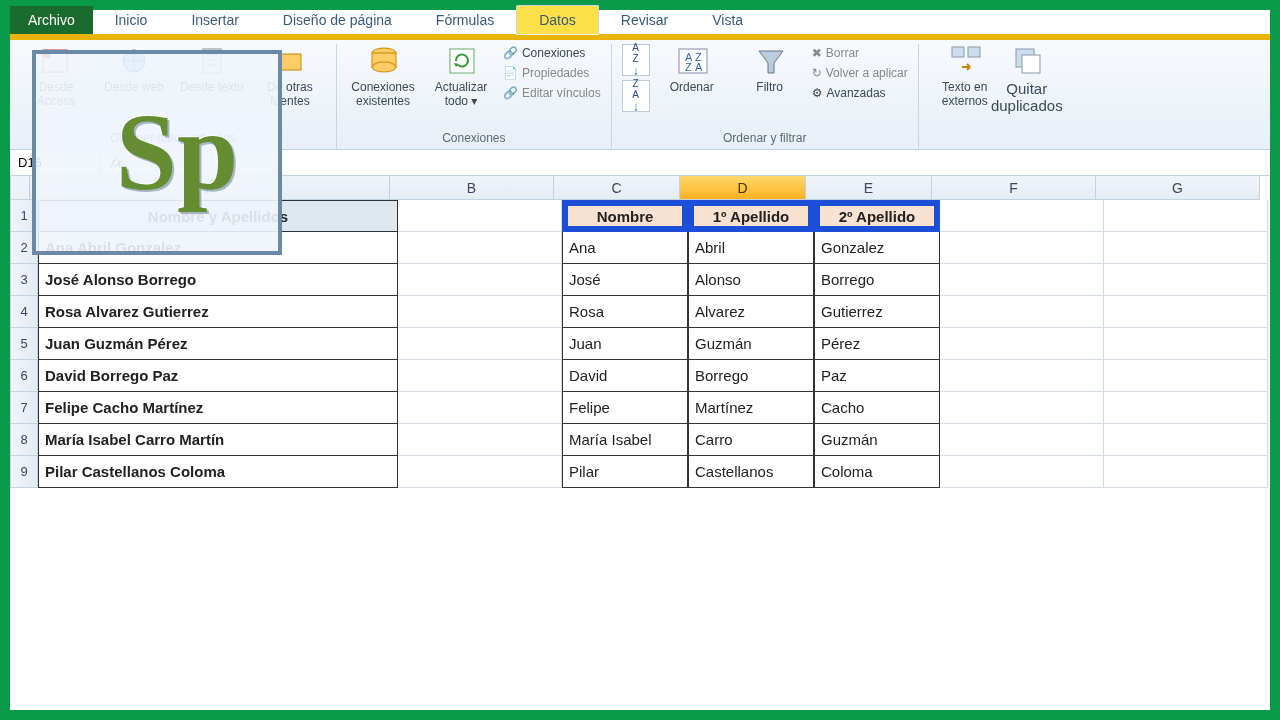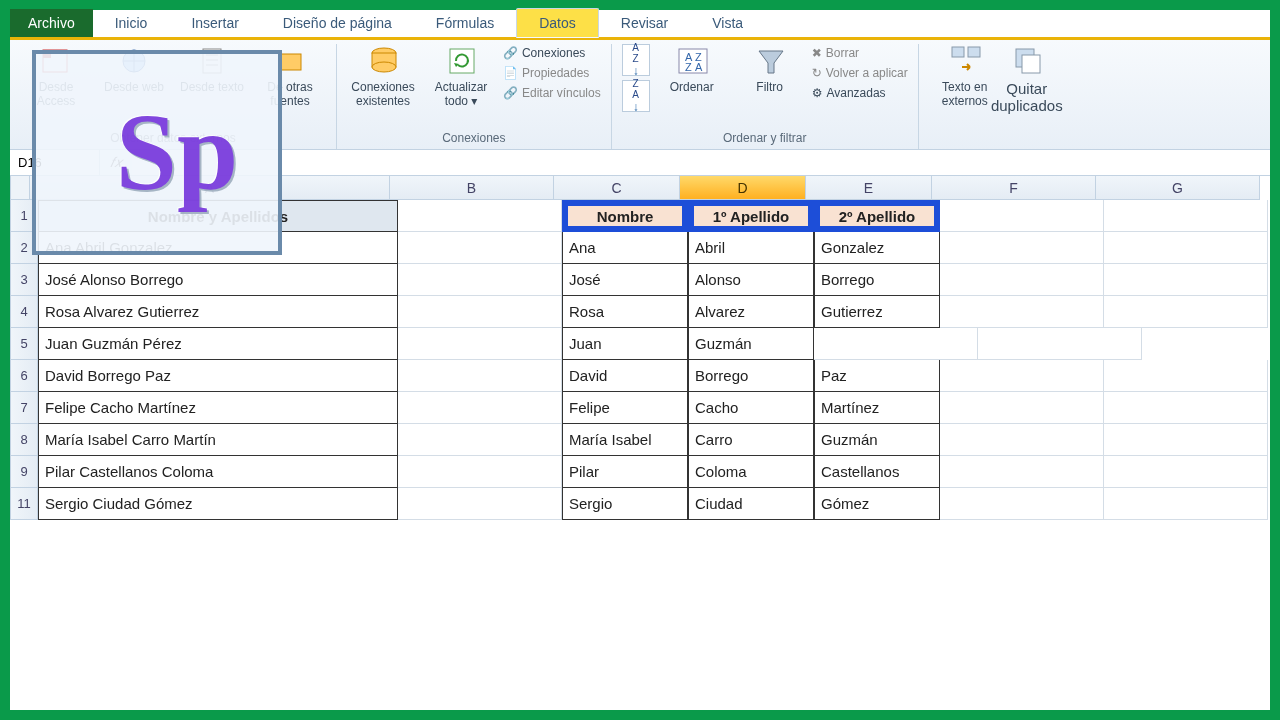--- a/index.html
+++ b/index.html
@@ -1,20 +1,20 @@
 <!DOCTYPE html>
 <html><head>
 <meta charset="utf-8">
 <style>
 * { box-sizing: border-box; margin: 0; padding: 0; font-family: "Segoe UI", Tahoma, sans-serif; }
 body { background: #0a9a4a; width: 1280px; height: 720px; overflow: hidden; }
 .frame { position: absolute; left: 10px; top: 10px; right: 10px; bottom: 10px; background: #fff; }
 
 
-.tabs { display: flex; align-items: flex-end; background: #fff; height: 30px; border-bottom: 3px solid #eab308; }
+.tabs { display: flex; align-items: flex-end; background: #fff; height: 30px; border-bottom: 6px solid #eab308; }
 .tab { padding: 6px 22px; font-size: 14px; color: #3a5a7a; cursor: pointer; position: relative; }
 .tab.file { background: #1a6b2d; color: #fff; padding: 6px 18px; }
 .tab.active { background: #fde047; border: 1px solid #c9d7e5; border-bottom: 1px solid #f5f8fc; border-radius: 2px 2px 0 0; margin-bottom: -1px; }
 
 
 .ribbon { background: linear-gradient(#f7fafd, #e8eff7); border-bottom: 1px solid #c2d2e2; height: 110px; display: flex; padding: 4px 0 0 0; }
 .rgroup { display: flex; flex-direction: column; align-items: center; padding: 0 10px; border-right: 1px solid #c7d6e4; }
 .rgroup .icons { display: flex; gap: 6px; flex: 1; align-items: flex-start; }
 .ritem { display: flex; flex-direction: column; align-items: center; width: 72px; text-align: center; font-size: 12px; color: #3a4a5a; cursor: pointer; }
 .ritem.small { width: auto; flex-direction: row; gap: 4px; font-size: 12px; color: #888; text-align: left; padding: 2px 0; cursor: default; }
@@ -39,24 +39,24 @@
 .colhdr.sel { background: linear-gradient(#ffd96a, #ffb020); color: #443300; }
 .row { display: flex; }
 .rowhdr { width: 28px; height: 32px; background: linear-gradient(to right, #f0f5fa, #e4ecf4); border: 1px solid #c2d2e2; border-top: none; text-align: center; font-size: 13px; color: #446; line-height: 32px; }
 .cell { height: 32px; border-right: 1px solid #d4dde6; border-bottom: 1px solid #d4dde6; padding: 0 6px; display: flex; align-items: center; overflow: hidden; white-space: nowrap; }
 .cell.b { border: 1px solid #333; border-top: none; }
 .cell.hdrcell { background: #dfe7ef; font-weight: bold; justify-content: center; border: 1px solid #333; }
 .cell.hdrcell2 { background: #f9e2d2; font-weight: bold; justify-content: center; border: 6px solid #1d4ed8; }
 
 
 .watermark { position: absolute; left: 22px; top: 40px; width: 250px; height: 205px; border: 4px solid #6a8aaa; background: rgba(240,245,252,0.9); display: flex; align-items: center; justify-content: center; z-index: 5; }
-.watermark .sp { font-family: Georgia, serif; font-size: 110px; font-weight: bold; color: #6d28d9; text-shadow: 2px 2px 0 #9ab, -1px -1px 0 #fff; opacity: 0.85; margin-left: 40px; }
-
-
-.cA { width: 360px; }
+.watermark .sp { font-family: Georgia, serif; font-size: 110px; font-weight: bold; color: #4d7c0f; text-shadow: 2px 2px 0 #9ab, -1px -1px 0 #fff; opacity: 0.85; margin-left: 40px; }
+
+
+.cA { width: 360px; font-weight: bold; }
 .cB { width: 164px; }
 .cC { width: 126px; }
 .cD { width: 126px; }
 .cE { width: 126px; }
 .cF { width: 164px; }
 .cG { width: 164px; }
 </style>
 </head>
 <body>
 
@@ -294,70 +294,61 @@
           <div class="cell cE b">Gutierrez</div>
           <div class="cell cF"></div>
           <div class="cell cG"></div>
         </div>
         <div class="row">
           <div class="rowhdr">5</div>
           <div class="cell cA b">Juan Guzmán Pérez</div>
           <div class="cell cB"></div>
           <div class="cell cC b">Juan</div>
           <div class="cell cD b">Guzmán</div>
+          <div class="cell cE b">Pérez</div>
           <div class="cell cF"></div>
           <div class="cell cG"></div>
         </div>
         <div class="row">
           <div class="rowhdr">6</div>
           <div class="cell cA b">David Borrego  Paz</div>
           <div class="cell cB"></div>
           <div class="cell cC b">David</div>
           <div class="cell cD b">Borrego</div>
           <div class="cell cE b">Paz</div>
           <div class="cell cF"></div>
           <div class="cell cG"></div>
         </div>
         <div class="row">
           <div class="rowhdr">7</div>
           <div class="cell cA b">Felipe Cacho Martínez</div>
           <div class="cell cB"></div>
           <div class="cell cC b">Felipe</div>
+          <div class="cell cE b">Martínez</div>
           <div class="cell cD b">Cacho</div>
-          <div class="cell cE b">Martínez</div>
           <div class="cell cF"></div>
           <div class="cell cG"></div>
         </div>
         <div class="row">
           <div class="rowhdr">8</div>
           <div class="cell cA b">María Isabel Carro Martín</div>
           <div class="cell cB"></div>
           <div class="cell cC b">María Isabel</div>
           <div class="cell cD b">Carro</div>
           <div class="cell cE b">Guzmán</div>
           <div class="cell cF"></div>
           <div class="cell cG"></div>
         </div>
         <div class="row">
           <div class="rowhdr">9</div>
           <div class="cell cA b">Pilar Castellanos Coloma</div>
           <div class="cell cB"></div>
           <div class="cell cC b">Pilar</div>
+          <div class="cell cD b">Castellanos</div>
           <div class="cell cE b">Coloma</div>
-          <div class="cell cD b">Castellanos</div>
-          <div class="cell cF"></div>
-          <div class="cell cG"></div>
-        </div>
-        <div class="row">
-          <div class="rowhdr">11</div>
-          <div class="cell cA b">Sergio Ciudad Gómez</div>
-          <div class="cell cB"></div>
-          <div class="cell cC b">Sergio</div>
-          <div class="cell cD b">Ciudad</div>
-          <div class="cell cE b">Gómez</div>
           <div class="cell cF"></div>
           <div class="cell cG"></div>
         </div>
       </div>
 
   </div>
 
   <div class="watermark">
     <div class="sp">Sp</div>
   </div>

